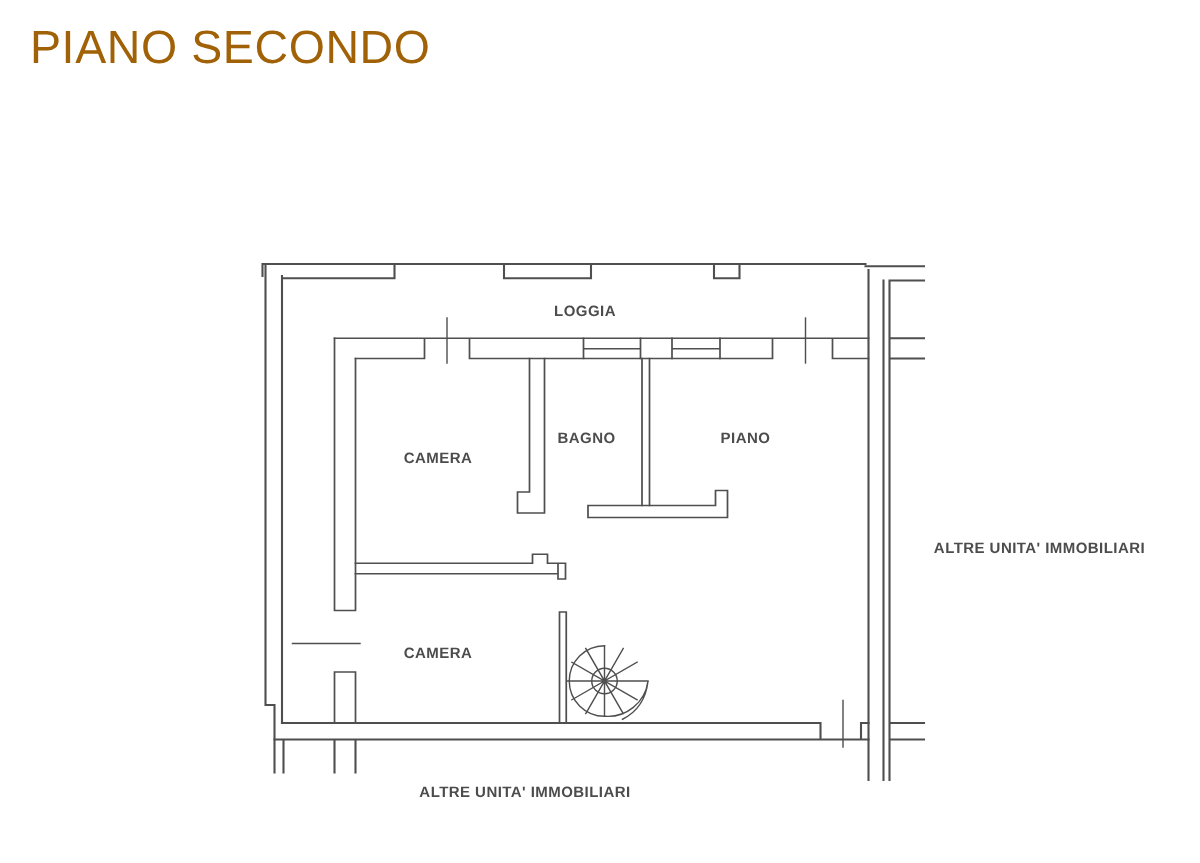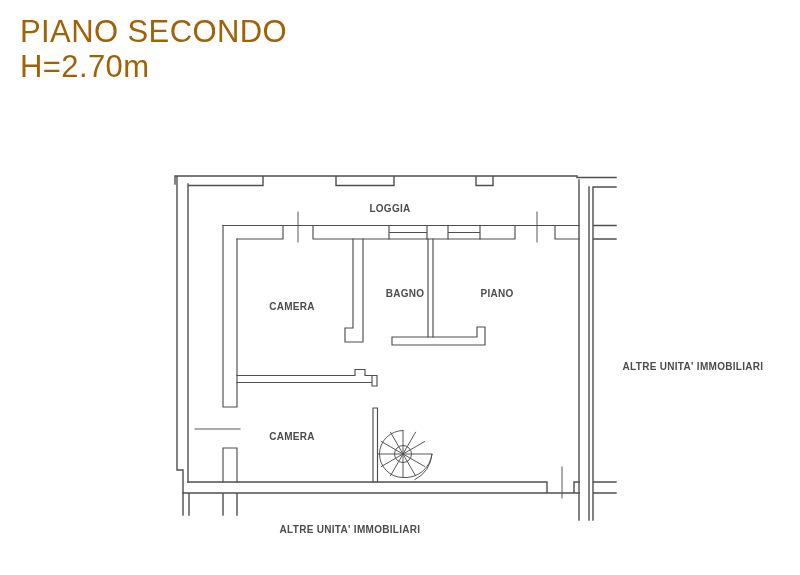--- a/index.html
+++ b/index.html
@@ -19,21 +19,20 @@
     white-space:nowrap;transform:translate(-50%,-50%);font-weight:bold;}
   .lbl-left{transform:none;line-height:16.5px;}
 </style>
 </head>
 <body>
 
 <div class="canvas">
 
   <div class="title-block">
     <div>PIANO SECONDO</div>
-    <div>H=2.70m</div>
   </div>
 
   <svg class="plan-svg" width="800" height="575" viewBox="0 0 800 575">
 
     <g class="thick">
       <path d="M175,176 H577 M577,177.5 H616 M175,176 V184
                M177,176 V470 M177,470 H183 M183,470 V515 M188,184 V482
                M188,185.5 H263 M263,176 V185.5
                M336,185.5 H394 M336,176 V185.5 M394,176 V185.5
                M476,185.5 H493 M476,176 V185.5 M493,176 V185.5"></path>
@@ -79,21 +78,21 @@
       <path d="M403,430.5 A23.5,23.5 0 1 0 403,477.5 A27,27 0 0 0 432,454 Q430,472 415,479.5"></path>
       <path d="M403,430.5 V477.5 M378,454 H432
                M424.7,441.5 L381.3,466.5 M415.5,432.3 L390.5,475.7
                M390.5,432.3 L415.5,475.7 M381.3,441.5 L424.7,466.5"></path>
       <circle cx="403" cy="454" r="8.5"></circle>
     </g>
   </svg>
 
   <div class="lbl" style="left:390px;top:208px">LOGGIA</div>
   <div class="lbl" style="left:292px;top:306px">CAMERA</div>
-  <div class="lbl" style="left:405px;top:293px">BAGNO</div>
+  <div class="lbl" style="left:391px;top:293px">BAGNO</div>
   <div class="lbl" style="left:497px;top:293px">PIANO</div>
   <div class="lbl" style="left:292px;top:436px">CAMERA</div>
 
 
   <div class="lbl" style="left:693px;top:366px">ALTRE UNITA' IMMOBILIARI</div>
   <div class="lbl" style="left:350px;top:529px">ALTRE UNITA' IMMOBILIARI</div>
 
 </div>
 
 </body></html>

